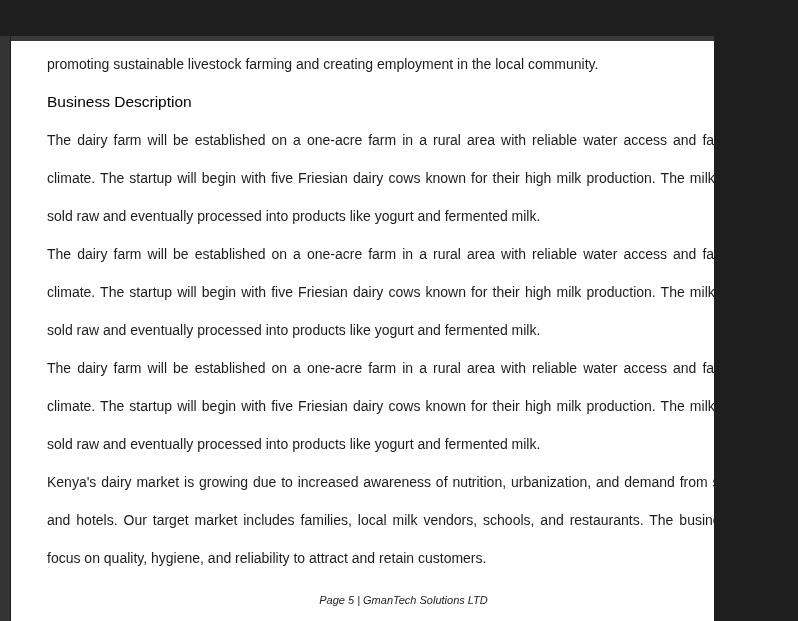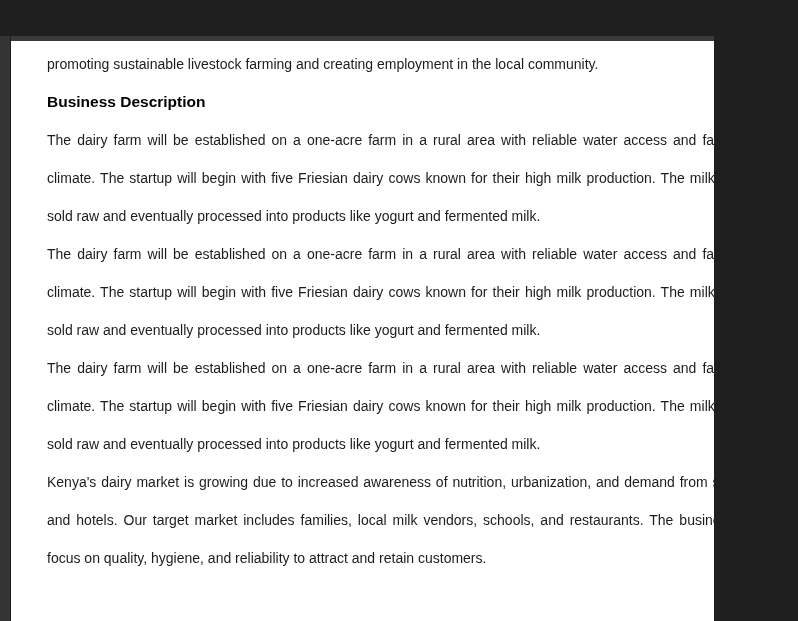--- a/index.html
+++ b/index.html
@@ -40,21 +40,21 @@
   .body-line,
   .body-par {
     font-size: 14px;
     line-height: 38px;
     text-align: justify;
     text-align-last: left;
     color: #1c1c1c;
   }
   .section-heading {
     font-size: 15.5px;
-    font-weight: bold;
+    font-weight: normal;
     line-height: 38px;
     color: #000000;
   }
   .page-footer {
     margin-top: 16px;
     text-align: center;
     font-style: italic;
     font-size: 11px;
     line-height: 14px;
     color: #222222;
@@ -89,20 +89,21 @@
 
       <p class="body-par">The dairy farm will be established on a one-acre farm in a rural area with reliable water access and favorable climate. The startup will begin with five Friesian dairy cows known for their high milk production. The milk will be sold raw and eventually processed into products like yogurt and fermented milk.</p>
 
       <p class="body-par">The dairy farm will be established on a one-acre farm in a rural area with reliable water access and favorable climate. The startup will begin with five Friesian dairy cows known for their high milk production. The milk will be sold raw and eventually processed into products like yogurt and fermented milk.</p>
 
       <p class="body-par">The dairy farm will be established on a one-acre farm in a rural area with reliable water access and favorable climate. The startup will begin with five Friesian dairy cows known for their high milk production. The milk will be sold raw and eventually processed into products like yogurt and fermented milk.</p>
 
 
       <p class="body-par">Kenya's dairy market is growing due to increased awareness of nutrition, urbanization, and demand from schools and hotels. Our target market includes families, local milk vendors, schools, and restaurants. The business will focus on quality, hygiene, and reliability to attract and retain customers.</p>
 
+      <div class="page-footer">Page 5 | GmanTech Solutions LTD</div>
     </div>
   </div>
 
   <div class="bottom-bar">
     <div class="seg1"></div>
     <div class="seg2"></div>
     <div class="seg3"></div>
     <div class="seg4"></div>
   </div>
 

